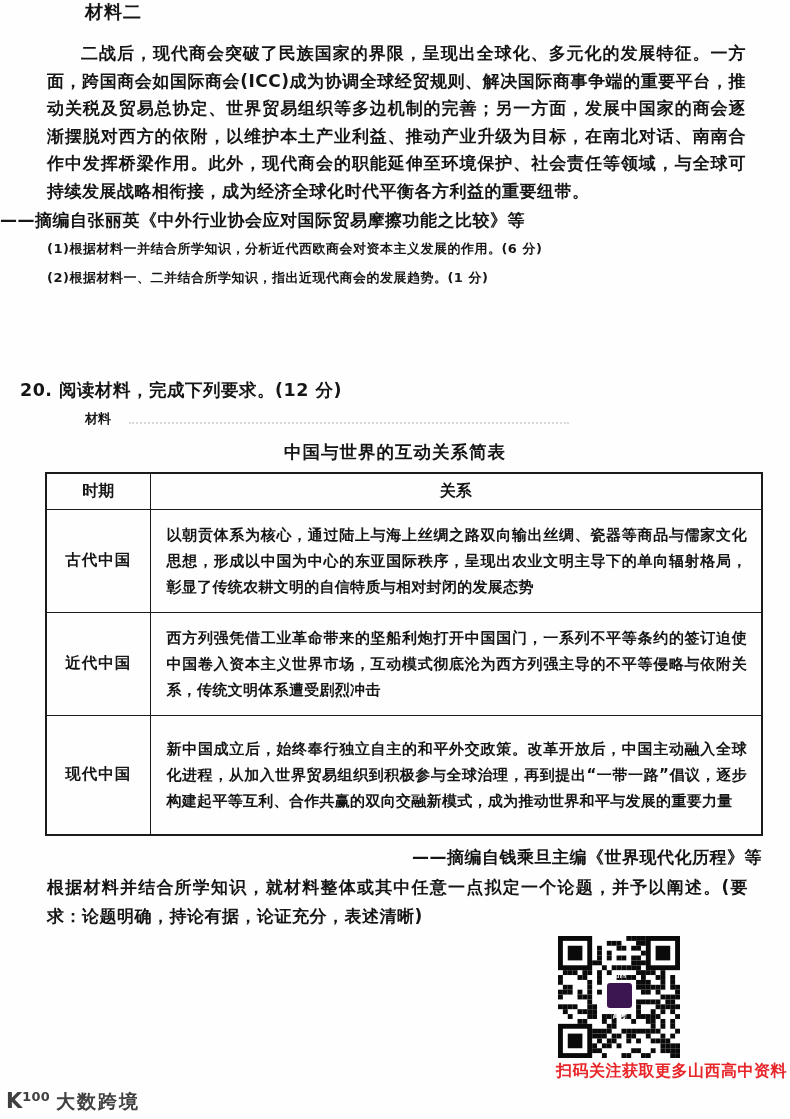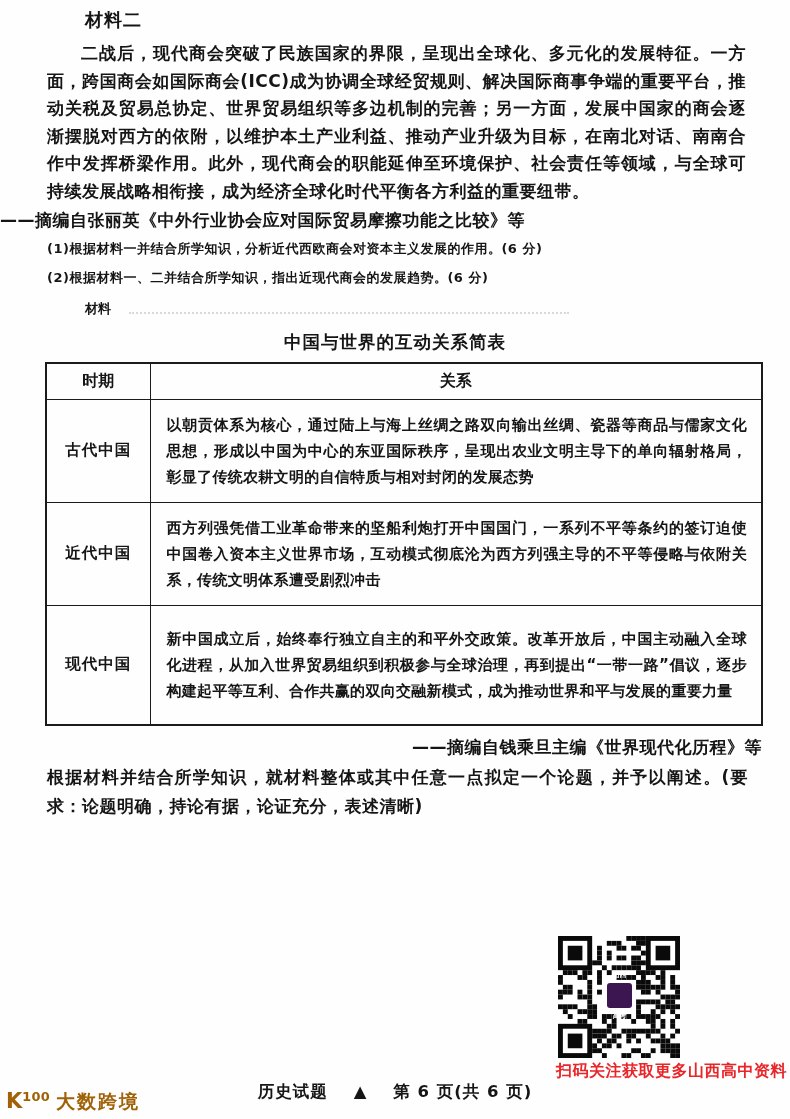--- a/index.html
+++ b/index.html
@@ -11,28 +11,28 @@
   .page {
     position: relative;
     width: 790px;
     height: 1119px;
     margin: 0 auto;
     background: #fefefe;
     overflow: hidden;
     font-weight: 700;
   }
   
-  .material2 { padding-top: 8px; }
+  .material2 { }
   .m-label {
     margin-left: 85px;
     font-size: 18px;
     letter-spacing: 1px;
   }
   .m-para {
-    margin: 8px 44px 0 47px;
+    margin: 16px 44px 0 47px;
     font-size: 17px;
     line-height: 27.5px;
     text-align: justify;
     text-indent: 2em;
     letter-spacing: 0.5px;
   }
   .source-line {
     margin: 2px 28px 0 0;
     text-align: left;
     font-size: 17px;
@@ -158,42 +158,43 @@
     bottom: 16px;
     text-align: center;
     font-size: 16.5px;
     letter-spacing: 1px;
   }
   .footer .gap { display: inline-block; width: 26px; }
   .watermark {
     position: absolute;
     left: 6px;
     bottom: 4px;
-    color: #a16207;
+    color: #404040;
     font-size: 19px;
     font-weight: 700;
     letter-spacing: 2px;
     user-select: none;
   }
   .watermark .logo { font-size: 21px; letter-spacing: 0; margin-right: 6px; }
 </style>
 </head>
 <body>
 
 <div class="page">
 
   <section class="material2">
     <div class="m-label">材料二</div>
     <p class="m-para">二战后，现代商会突破了民族国家的界限，呈现出全球化、多元化的发展特征。一方面，跨国商会如国际商会(ICC)成为协调全球经贸规则、解决国际商事争端的重要平台，推动关税及贸易总协定、世界贸易组织等多边机制的完善；另一方面，发展中国家的商会逐渐摆脱对西方的依附，以维护本土产业利益、推动产业升级为目标，在南北对话、南南合作中发挥桥梁作用。此外，现代商会的职能延伸至环境保护、社会责任等领域，与全球可持续发展战略相衔接，成为经济全球化时代平衡各方利益的重要纽带。</p>
     <div class="source-line">——摘编自张丽英《中外行业协会应对国际贸易摩擦功能之比较》等</div>
     <div class="q-line">(1)根据材料一并结合所学知识，分析近代西欧商会对资本主义发展的作用。(6 分)</div>
-    <div class="q-line">(2)根据材料一、二并结合所学知识，指出近现代商会的发展趋势。(6 分)</div>
+    <div class="q-line">(2)根据材料一、二并结合所学知识，指出近现代商会的发展趋势。(1 分)</div>
   </section>
 
   <section>
+    <div class="q20-stem">20. 阅读材料，完成下列要求。(12 分)</div>
     <div class="q20-material-row">
       <span>材料</span>
       <span class="scan-artifact"></span>
     </div>
     <div class="table-title">中国与世界的互动关系简表</div>
 
     <table class="relation-table">
       <thead>
         <tr>
           <th class="col-period">时期</th>
@@ -445,21 +446,18 @@
           <rect x="9.76" y="97.60000000000001" width="14.64" height="14.64" fill="#0a0a0a"></rect>
         </svg>
       <div class="qr-center-label" style="background: rgb(60, 22, 80);">
         <span>山西</span>
         <span>高考</span>
       </div>
     </div>
     <div class="qr-caption" style="color: rgb(232, 38, 42);">扫码关注获取更多山西高中资料</div>
   </div>
 
-  <div class="footer">
-    <span>历史试题</span><span class="gap"></span><span>▲</span><span class="gap"></span><span>第 6 页(共 6 页)</span>
-  </div>
 
   <div class="watermark">
     <span class="logo">K¹⁰⁰</span><span>大数跨境</span>
   </div>
 
 </div>
 
 </body></html>

